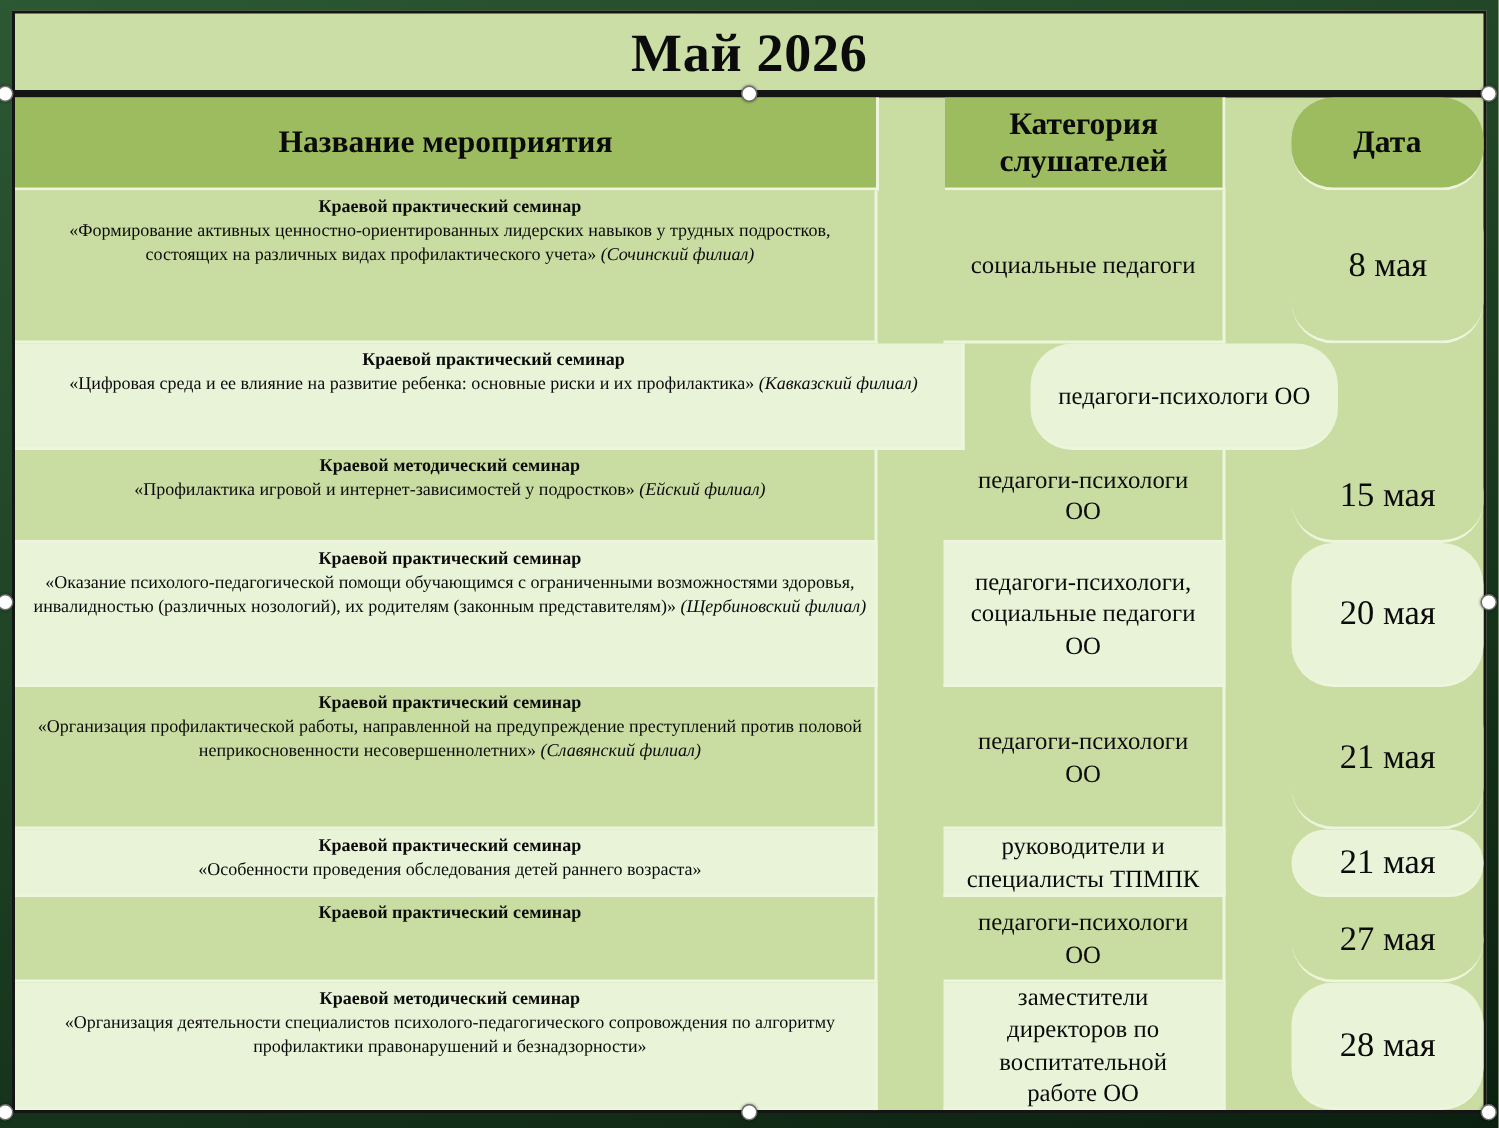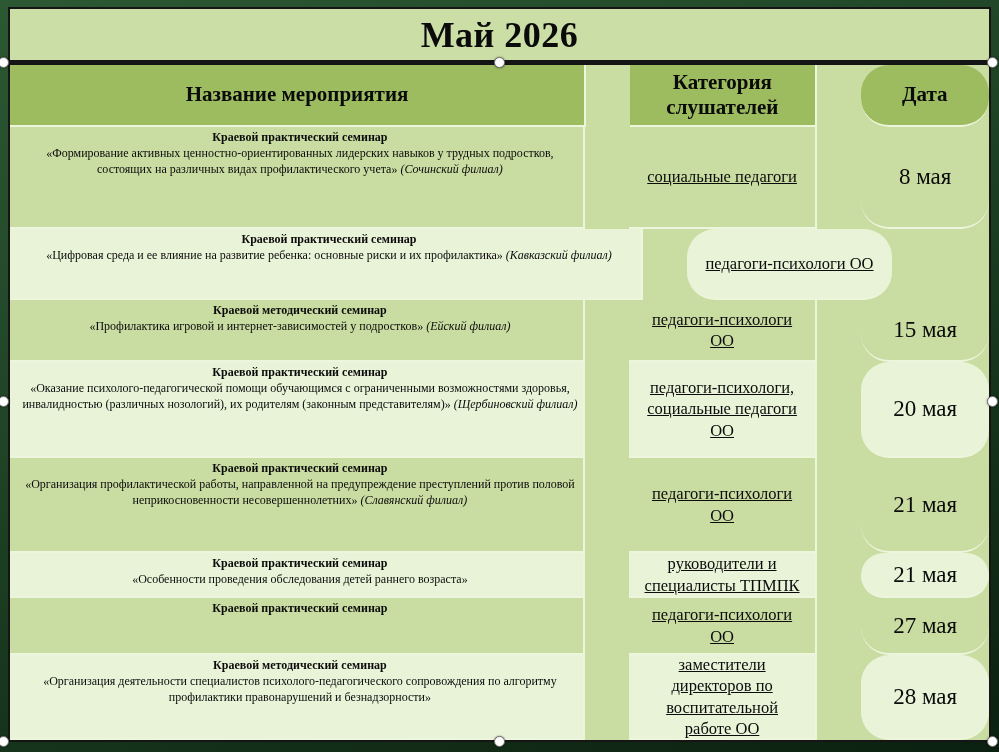--- a/index.html
+++ b/index.html
@@ -31,21 +31,21 @@
   }
   .c1{width:633px;}
   .c2{width:205px;}
   .c3{width:141px;}
   .trow.dark .cell{background:var(--band-dark,#c9dca1);}
   .trow.light .cell{background:var(--band-light,#e9f3d8);}
   .name-cell{padding:3px 4px 0 11px;font-size:12px;line-height:1.33;text-align:center;}
   .evt-type{font-weight:bold;}
   .evt-branch{font-style:italic;}
   .cat-cell{display:flex;align-items:center;justify-content:center;
-    text-align:center;font-size:16.5px;line-height:1.3;padding:2px 14px;text-decoration:underline;}
+    text-align:center;font-size:16.5px;line-height:1.3;padding:2px 14px;}
   .date-cell{display:flex;align-items:center;justify-content:center;font-size:23px;}
   .handle{
     position:absolute;width:11px;height:11px;border-radius:50%;
     background:#fff;border:1px solid #6d6d6d;box-sizing:border-box;
     box-shadow:0 0 2px rgba(0,0,0,.55);z-index:6;
   }
 </style>
 </head>
 <body style="--title-bg: #cbdea6; --header-bg: #9dbb5f; --band-dark: #c9dca1; --band-light: #e9f3d8;">
 

